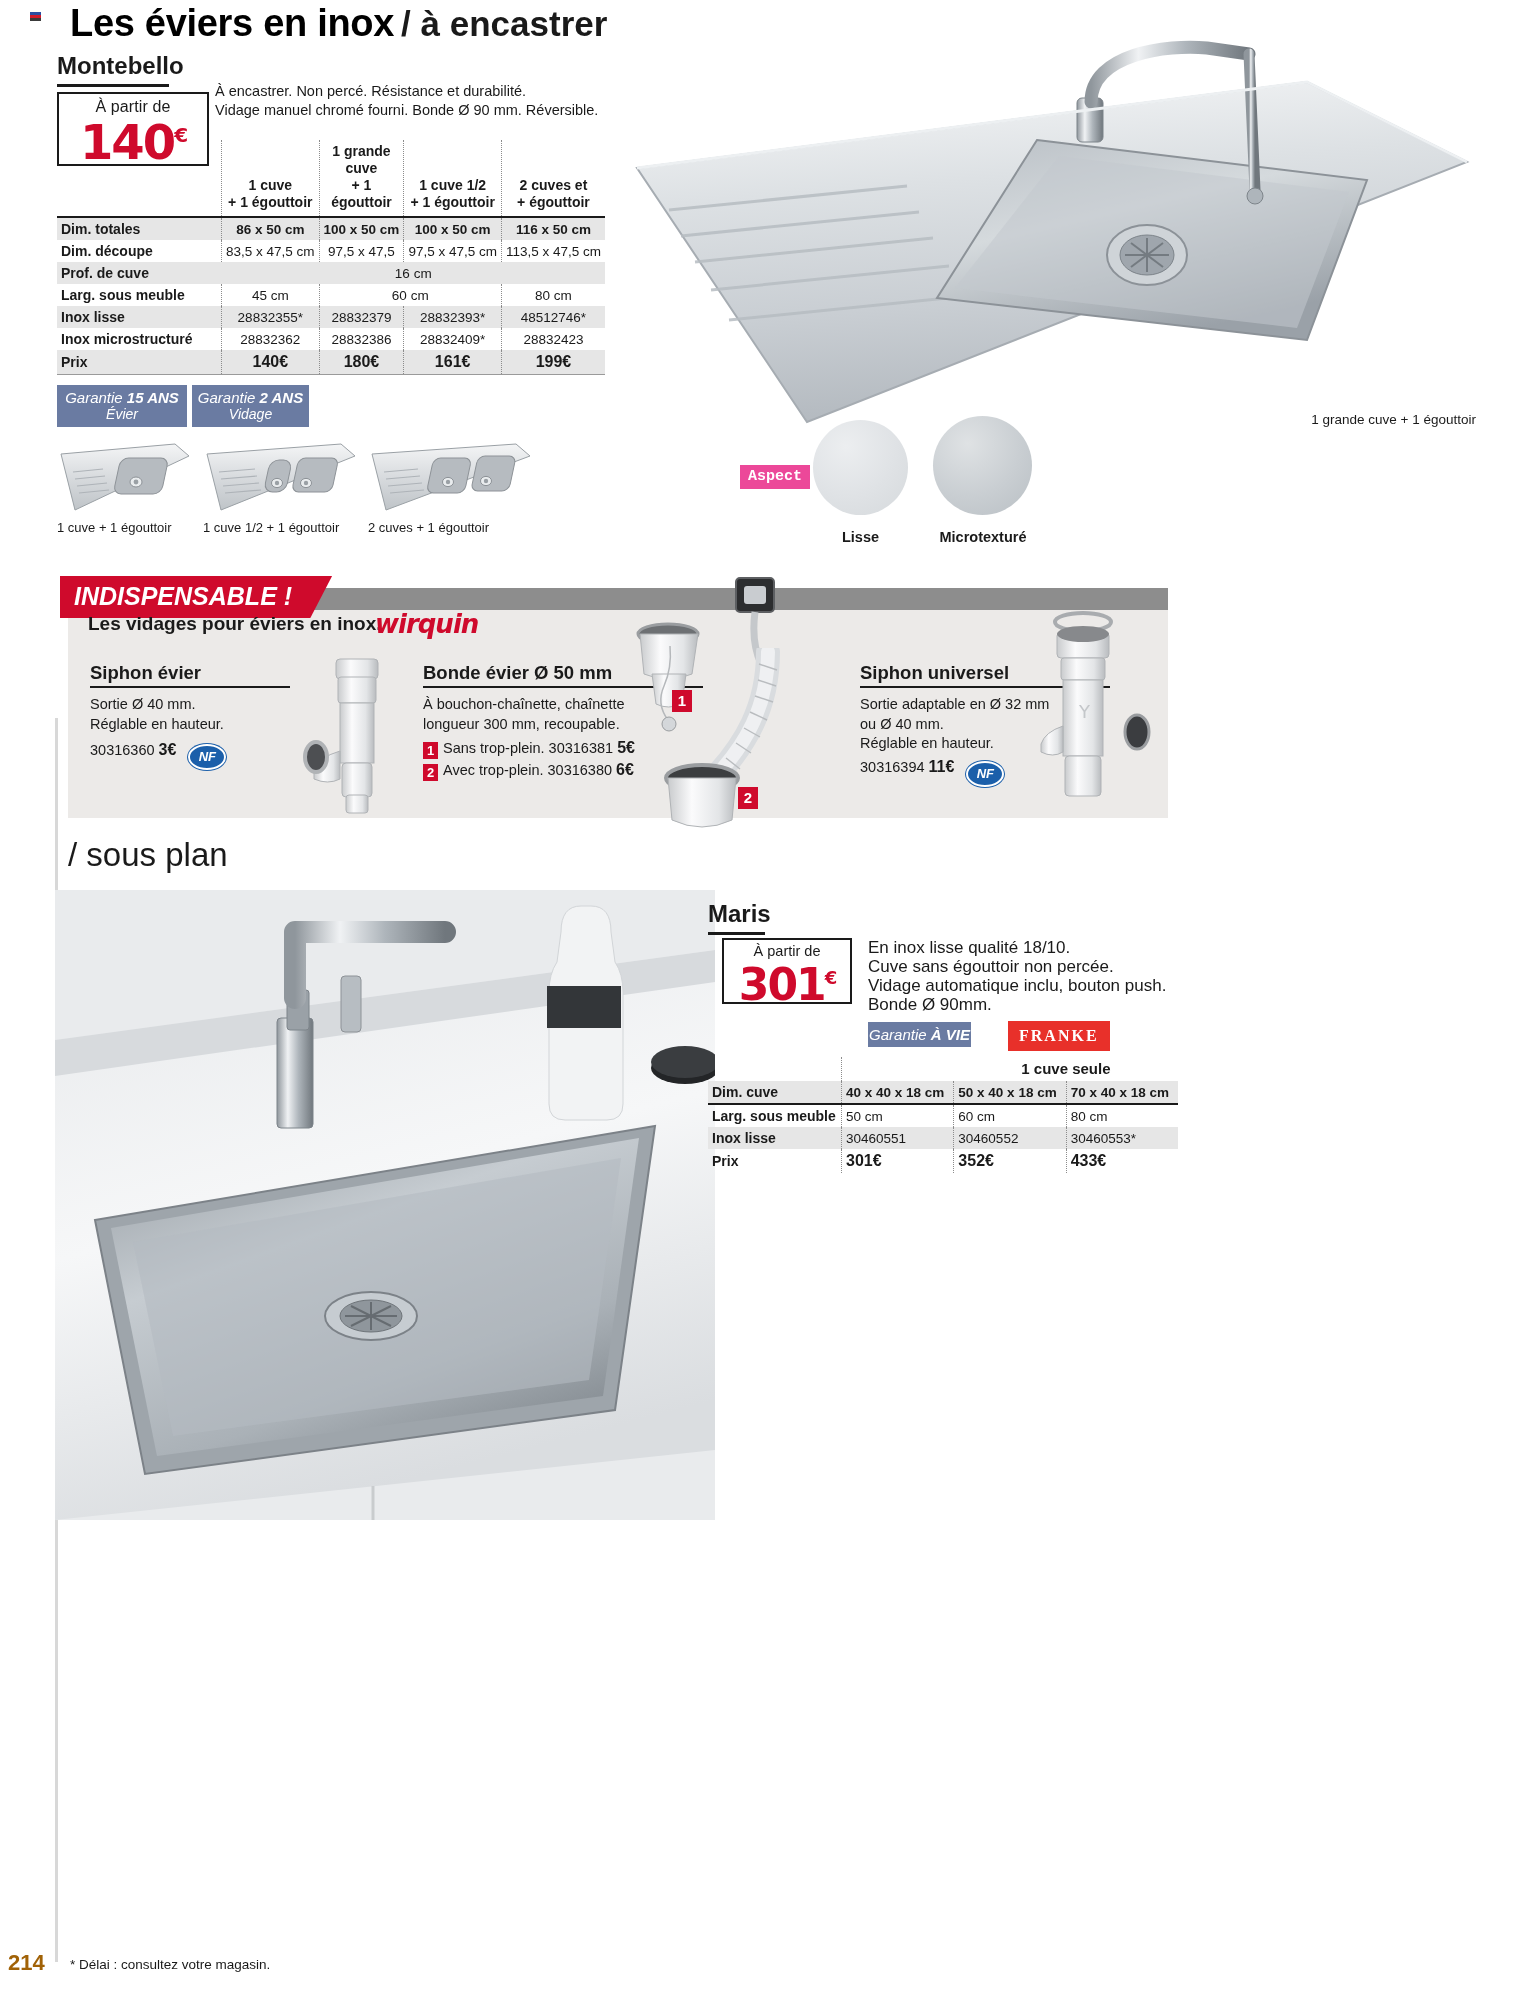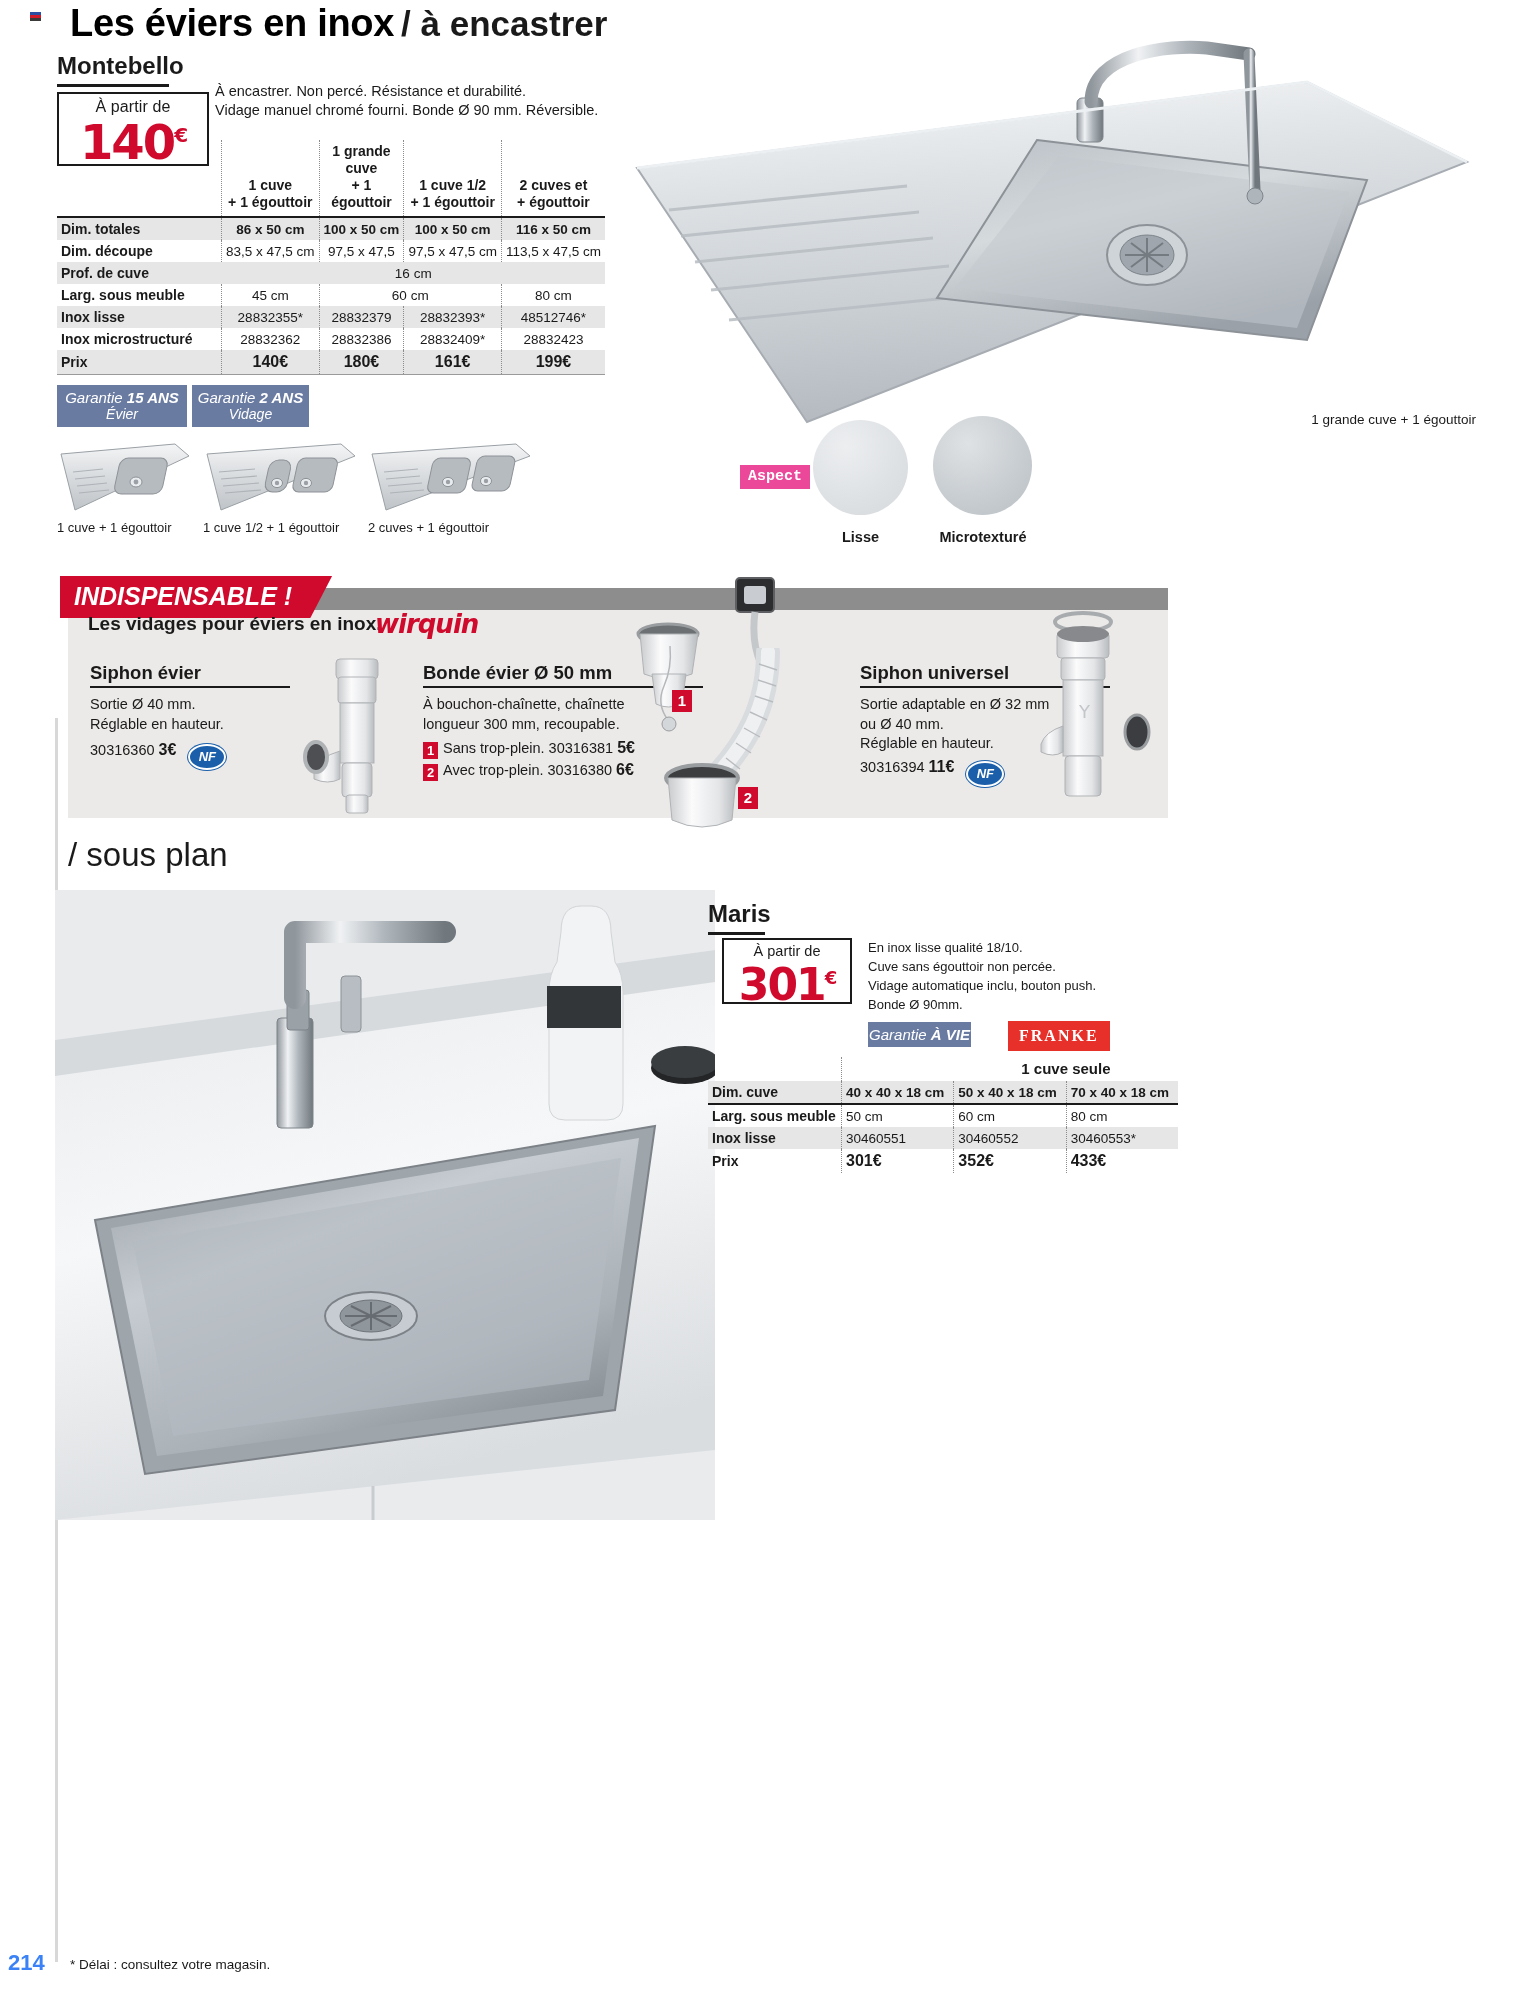--- a/index.html
+++ b/index.html
@@ -119,39 +119,39 @@
   .maris-brand{position:absolute;left:708px;top:900px;font-size:24px;font-weight:bold;}
   .maris-ul{position:absolute;left:708px;top:932px;width:57px;height:3px;background:#1a1a1a;}
 
   .price-box2{position:absolute;left:722px;top:938px;width:130px;height:66px;
     border:2.5px solid #1a1a1a;background:#fff;box-sizing:border-box;}
   .price-box2 .apd{font-size:14.5px;text-align:center;margin-top:3px;}
   .price-box2 .big{text-align:center;font-size:44px;font-weight:bold;color:#cf0a2c;
     line-height:38px;letter-spacing:-2px;font-family:"DejaVu Sans",sans-serif;}
   .price-box2 .eur{font-size:18px;vertical-align:super;font-weight:bold;}
 
-  .maris-desc{position:absolute;left:868px;top:938px;font-size:13px;line-height:19px;}
+  .maris-desc{position:absolute;left:868px;top:938px;font-size:17px;line-height:19px;}
   #war3{left:868px;top:1022px;width:103px;}
   .franke{position:absolute;left:1008px;top:1021px;background:#e8302a;color:#fff;
     font-weight:bold;font-size:16px;padding:4px 9px;letter-spacing:2px;
     font-family:"Liberation Serif",serif;border:2px solid #e8302a;}
 
   .mt2{position:absolute;left:708px;top:1057px;width:470px;border-collapse:collapse;font-size:13.5px;}
   .mt2 td,.mt2 th{padding:3px 4px;}
   .mt2 .lbl{text-align:left;font-weight:bold;font-size:14px;width:125px;white-space:nowrap;}
   .mt2 td.val{text-align:left;white-space:nowrap;}
   .mt2 tr.shade{background:#e6e6e6;}
   .mt2 .vsep{border-left:1.6px dotted #8c8c8c;}
   .mt2 .bold{font-weight:bold;}
   .mt2 .prix{font-weight:bold;font-size:16px;}
   .mt2 .grouphd{font-weight:bold;font-size:15px;text-align:center;padding-bottom:4px;}
   .mt2 tr.hdrow td{border-bottom:2px solid #1a1a1a;}
 
   
-  .pagenum{position:absolute;left:8px;top:1950px;font-size:22px;font-weight:bold;color:#3b82f6;}
+  .pagenum{position:absolute;left:8px;top:1950px;font-size:22px;font-weight:bold;color:#a16207;}
   .footnote{position:absolute;left:70px;top:1957px;font-size:13.5px;}
 </style>
 </head>
 <body>
 
 <div class="page">
 
   <div class="hdr-mark"></div>
   <div class="page-header">
     <span class="title-blue">Les éviers en inox</span>

